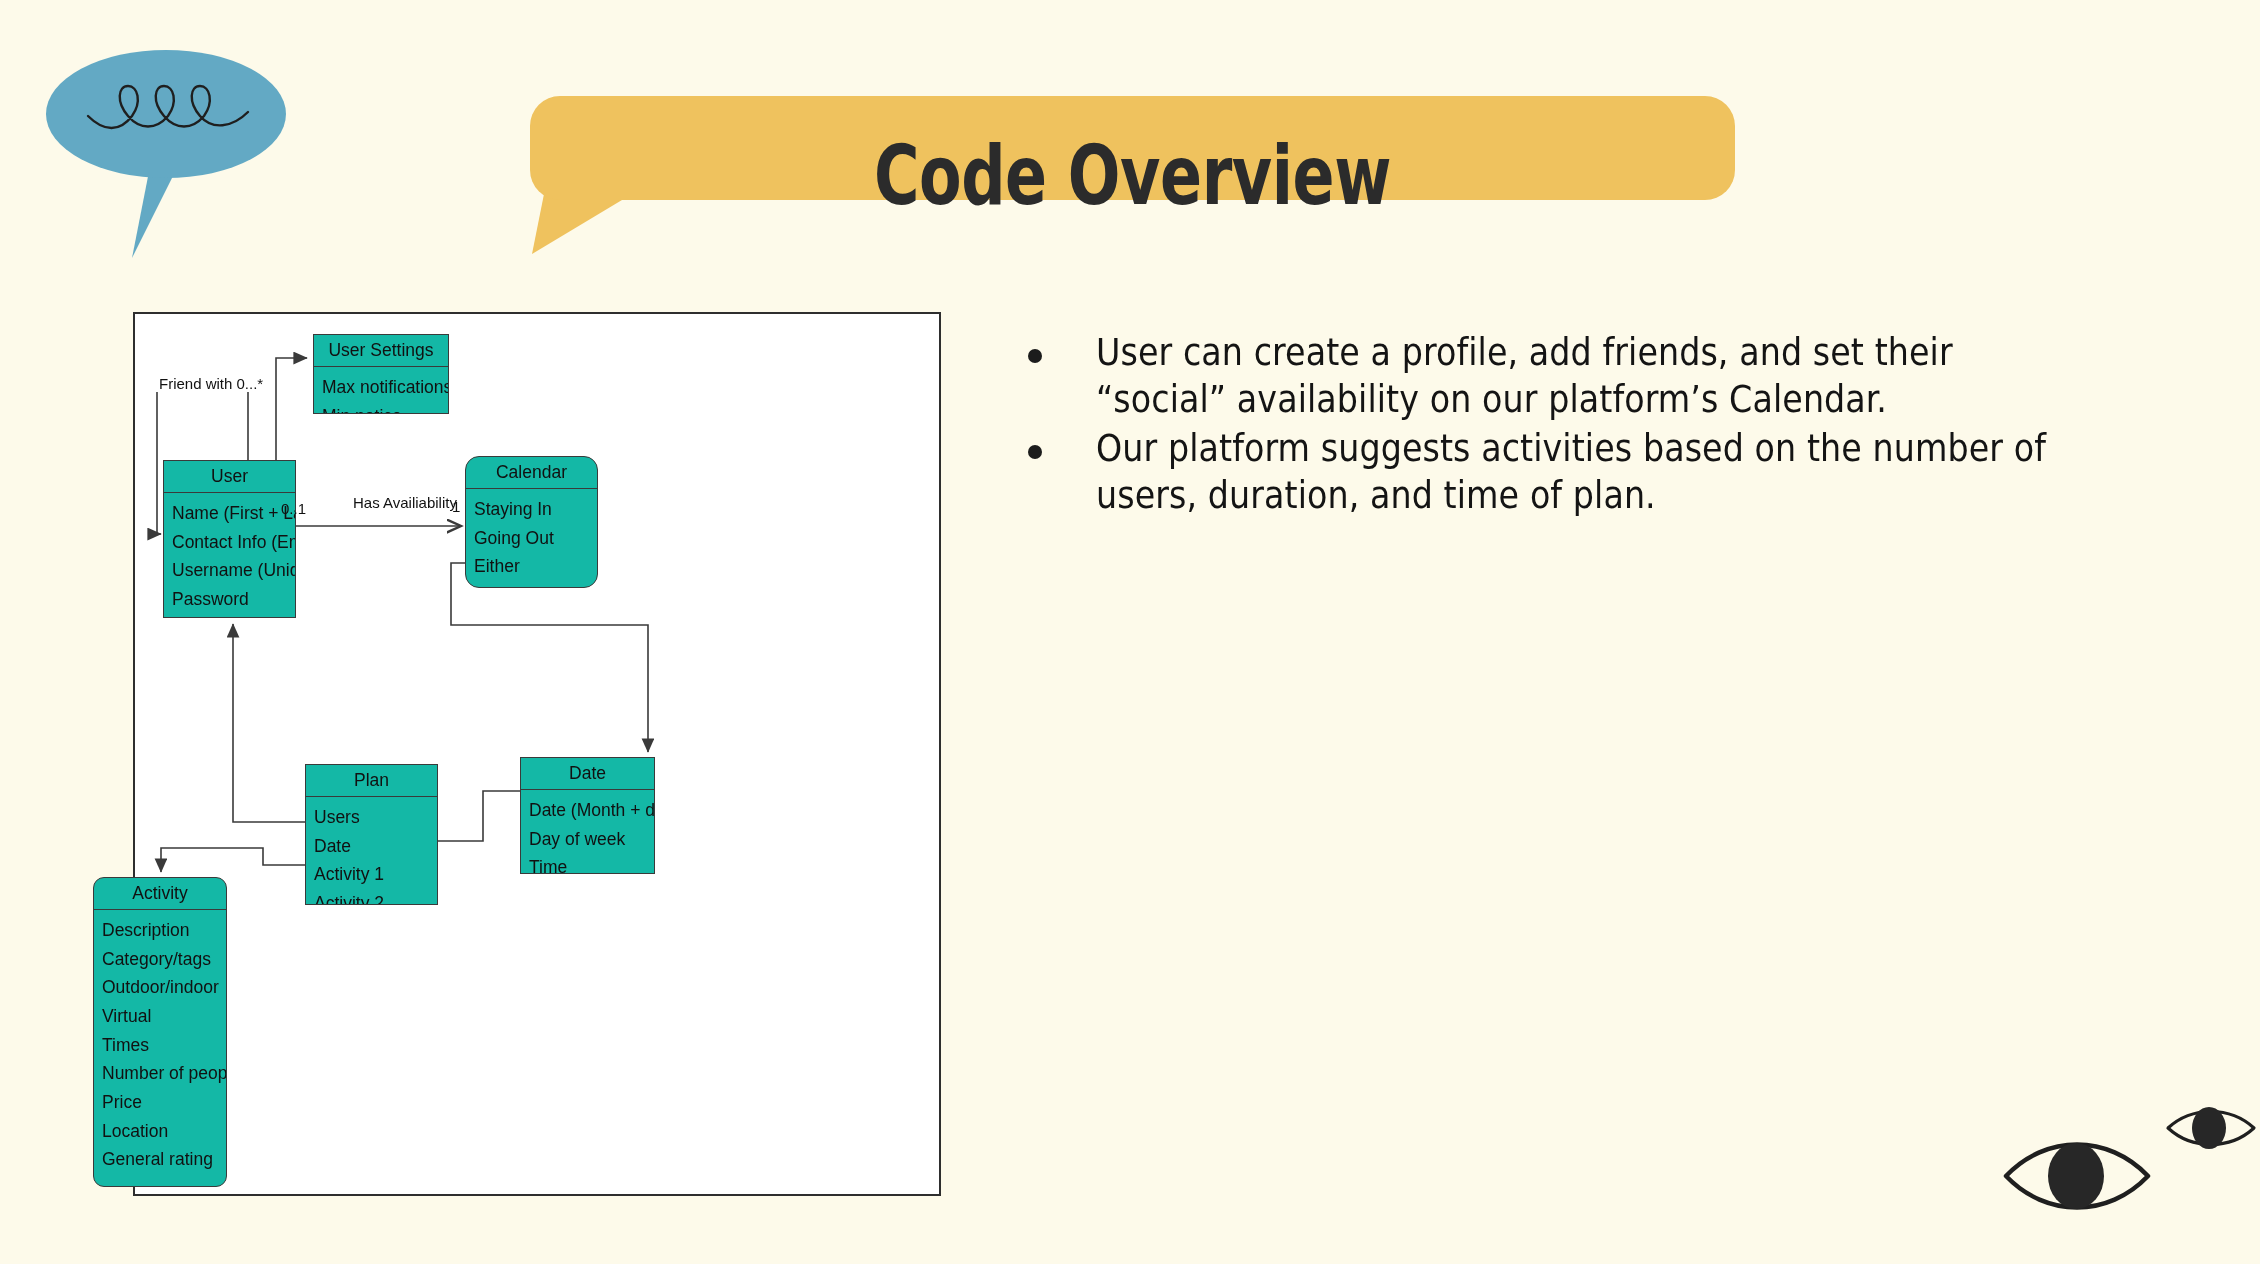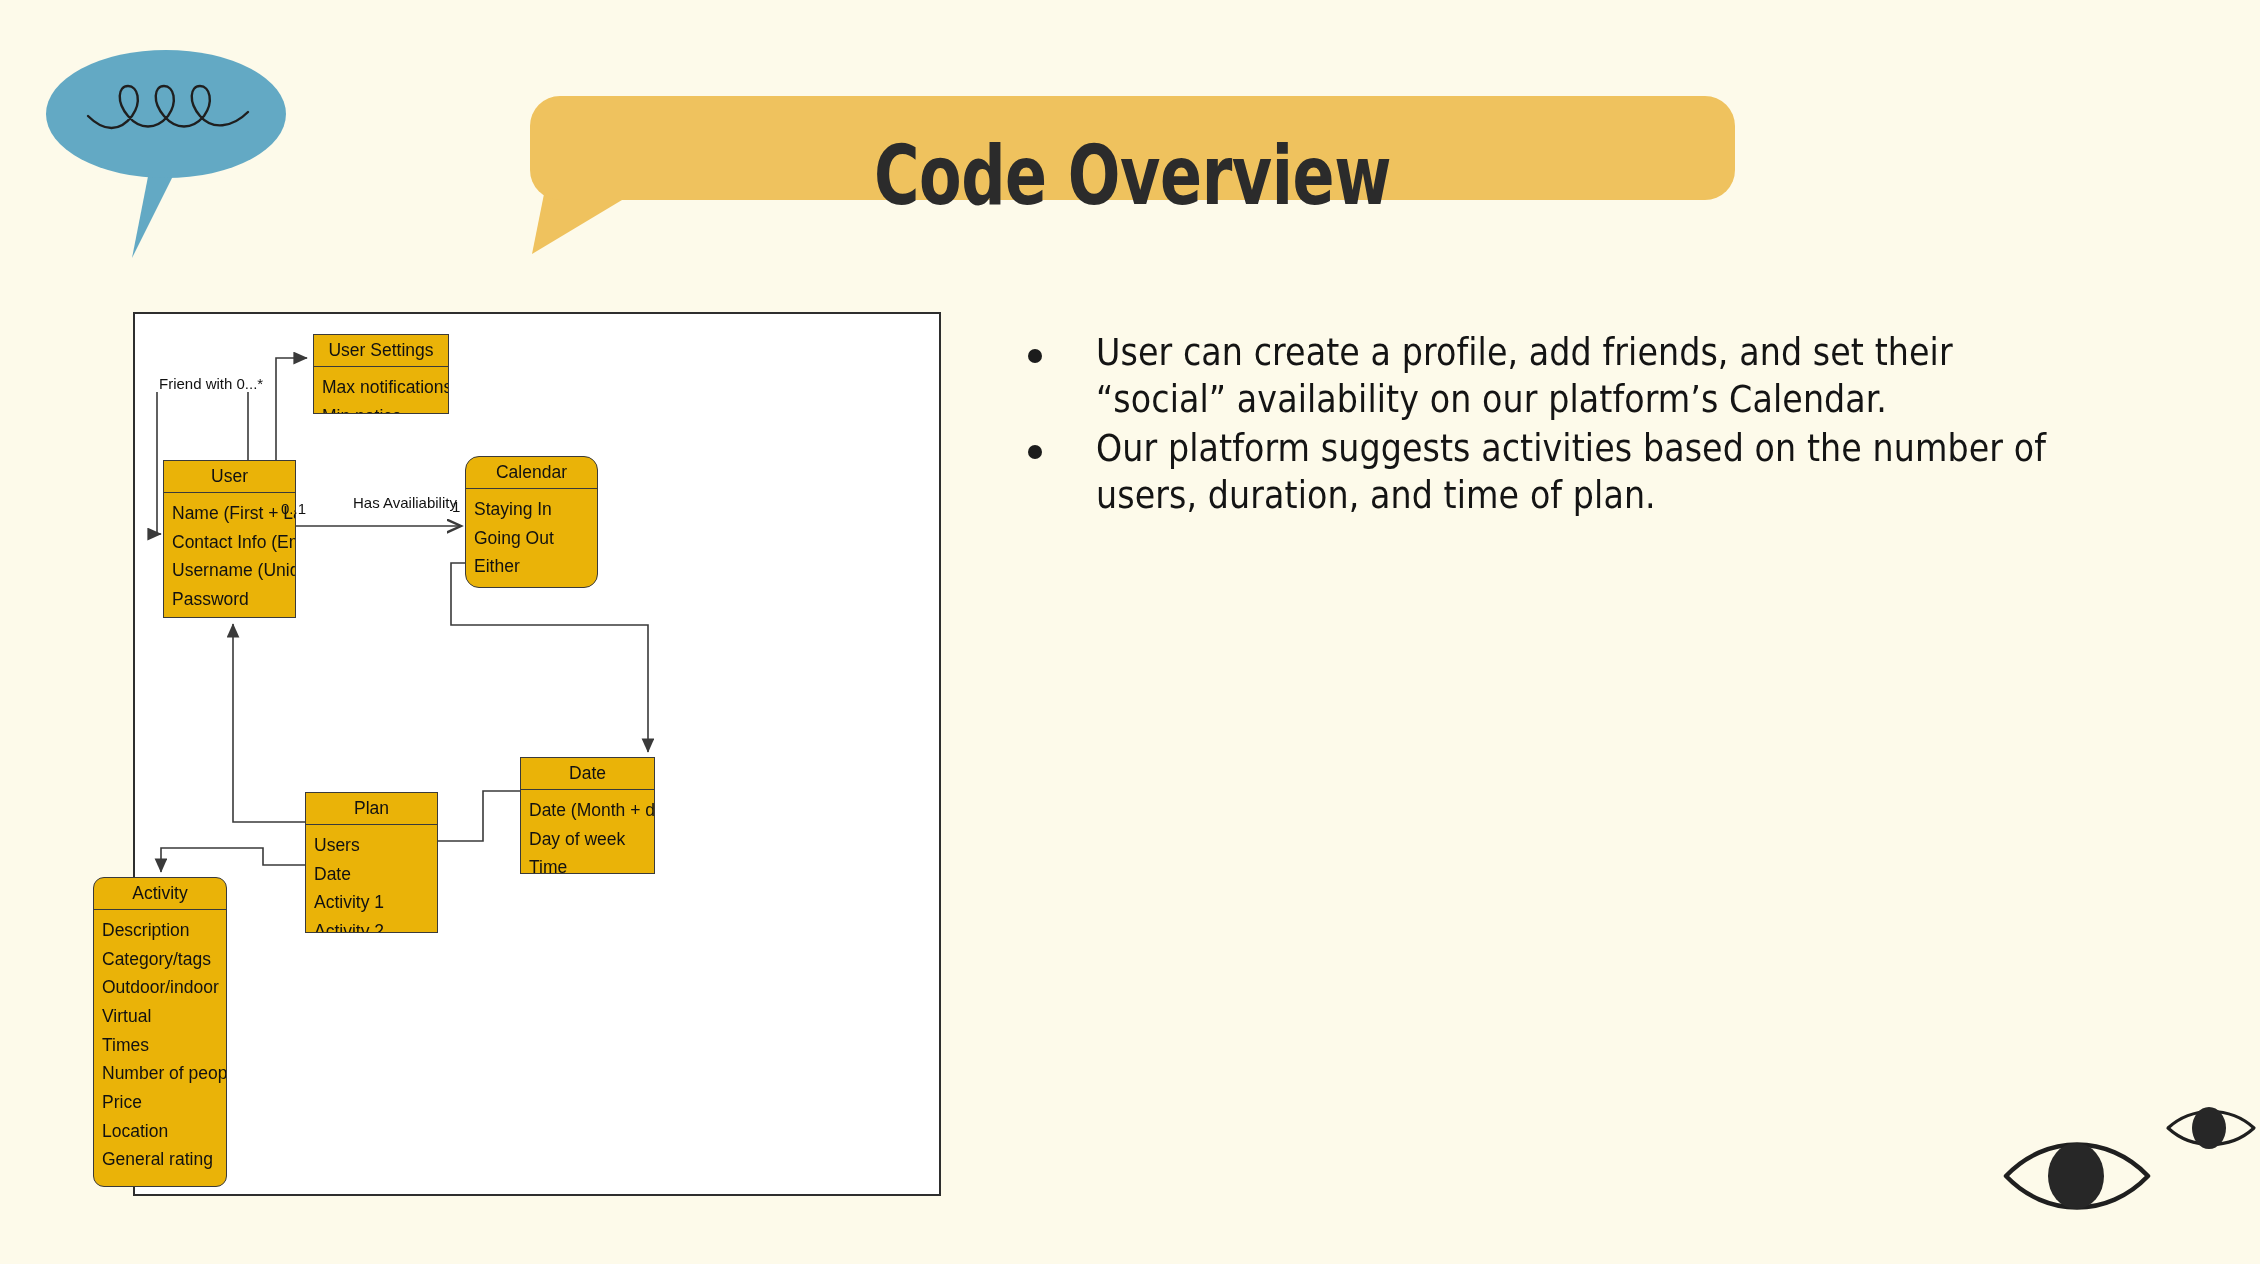--- a/index.html
+++ b/index.html
@@ -75,21 +75,21 @@
     left: 0;
     top: 0;
     width: 808px;
     height: 884px;
     overflow: visible;
   }
 
   
   .uml-box {
     position: absolute;
-    background: #eab308;
+    background: #14b8a6;
     border: 1.6px solid #3a3a3a;
     box-sizing: border-box;
     font-size: 17.5px;
     color: #111;
     overflow: hidden;
   }
   .uml-title {
     text-align: center;
     padding: 5px 4px 6px 4px;
     border-bottom: 1.6px solid #3a3a3a;
@@ -105,21 +105,21 @@
     white-space: nowrap;
     line-height: 1.18;
     overflow: hidden;
   }
 
   
   #box-user-settings { left: 178px; top: 20px; width: 136px; height: 80px; }
   #box-user         { left: 28px;  top: 146px; width: 133px; height: 158px; }
   #box-calendar     { left: 330px; top: 142px; width: 133px; height: 132px; border-radius: 14px; }
   #box-date         { left: 385px; top: 443px; width: 135px; height: 117px; }
-  #box-plan         { left: 170px; top: 478px; width: 133px; height: 141px; }
+  #box-plan         { left: 170px; top: 450px; width: 133px; height: 141px; }
   #box-activity     { left: -42px; top: 563px; width: 134px; height: 310px; border-radius: 11px; }
 
   
   .edge-label {
     position: absolute;
     font-size: 15px;
     color: #111;
     background: #ffffff;
     white-space: nowrap;
     padding: 0 3px;

